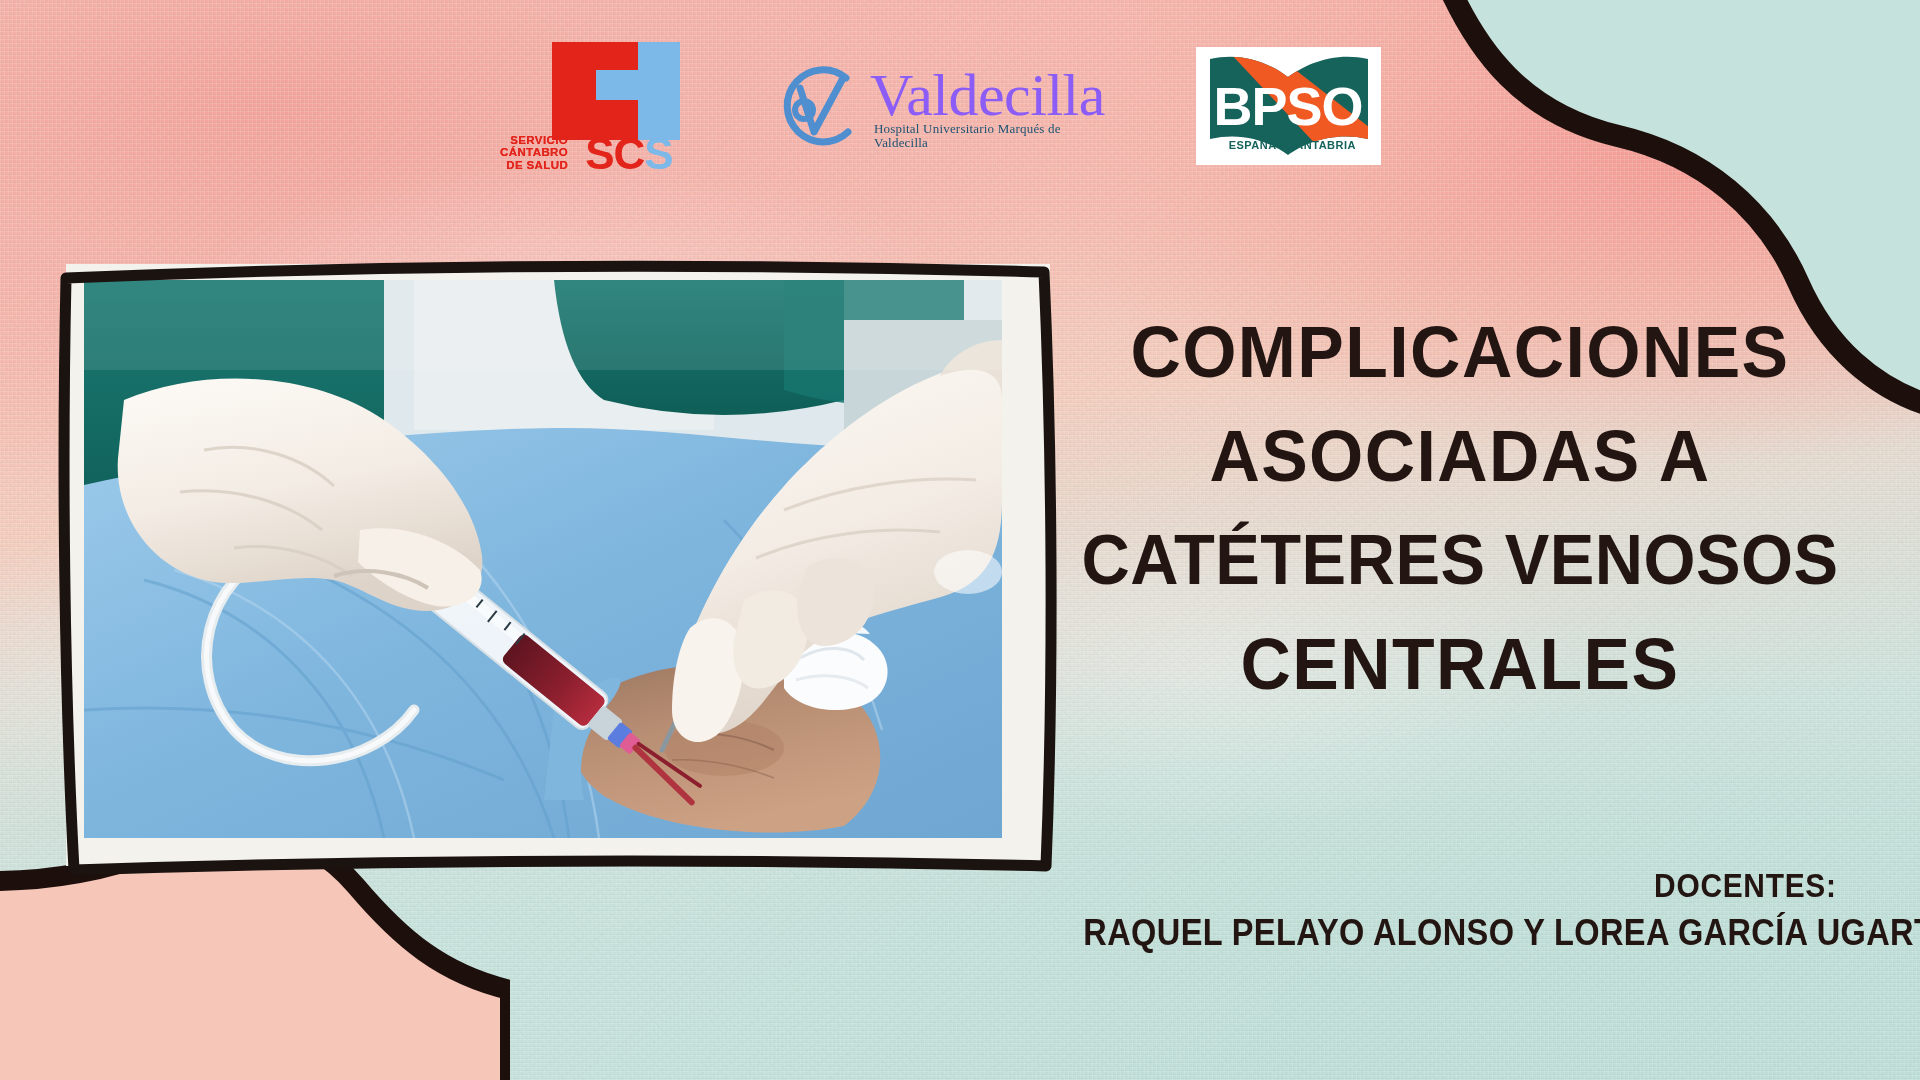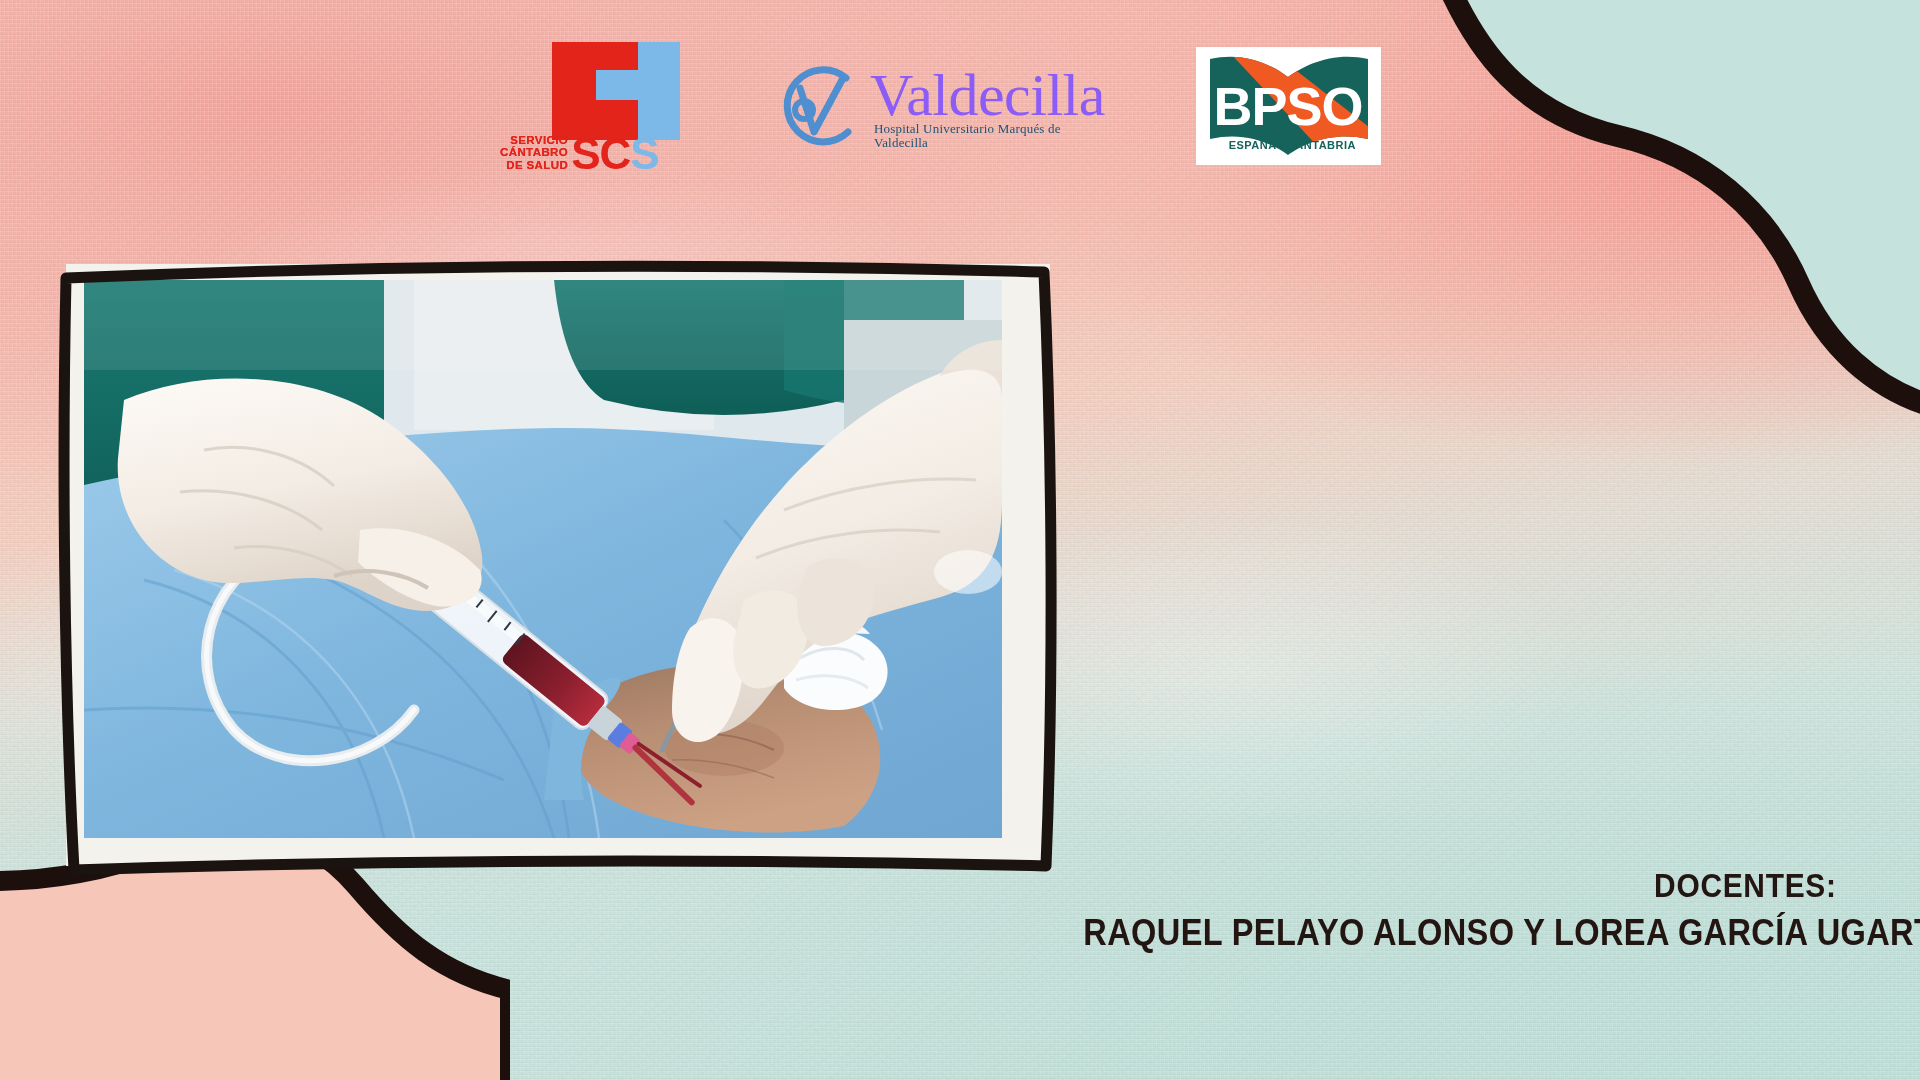--- a/index.html
+++ b/index.html
@@ -75,21 +75,21 @@
 
   
   .scs-logo { position: relative; width: 180px; height: 128px; }
   .scs-mark { position: absolute; right: 0; top: 0; width: 128px; height: 98px; }
   .scs-words {
     position: absolute;
     left: 0;
     bottom: -2px;
     display: flex;
     align-items: flex-end;
-    gap: 3px;
+    gap: 17px;
   }
   .scs-small {
     text-align: right;
     color: #e2241b;
     font-size: 11.5px;
     line-height: 12.6px;
     font-weight: bold;
     letter-spacing: .4px;
     white-space: pre-line;
     font-family: "Liberation Sans", sans-serif;
@@ -449,19 +449,25 @@
 
     <svg class="frame-border" viewBox="0 0 1010 628">
       <path d="M 14 26
                C 300 14, 640 10, 992 20
                C 1000 200, 1002 420, 994 614
                C 660 606, 330 608, 22 618
                C 12 430, 10 210, 14 26 Z" fill="none" stroke="#1a1310" stroke-width="11" stroke-linejoin="round" stroke-linecap="round"></path>
     </svg>
   </div>
 
+  <div id="title-block">
+    <div class="title-line" id="title-line-0">COMPLICACIONES</div>
+    <div class="title-line" id="title-line-1">ASOCIADAS A</div>
+    <div class="title-line" id="title-line-3">CATÉTERES VENOSOS</div>
+    <div class="title-line" id="title-line-2">CENTRALES</div>
+  </div>
 
   <div id="credits-block">
     <div class="credit-label">DOCENTES:</div>
     <div class="credit-names">RAQUEL PELAYO ALONSO Y LOREA GARCÍA UGARTE</div>
   </div>
 
 </div>
 
 </body></html>

